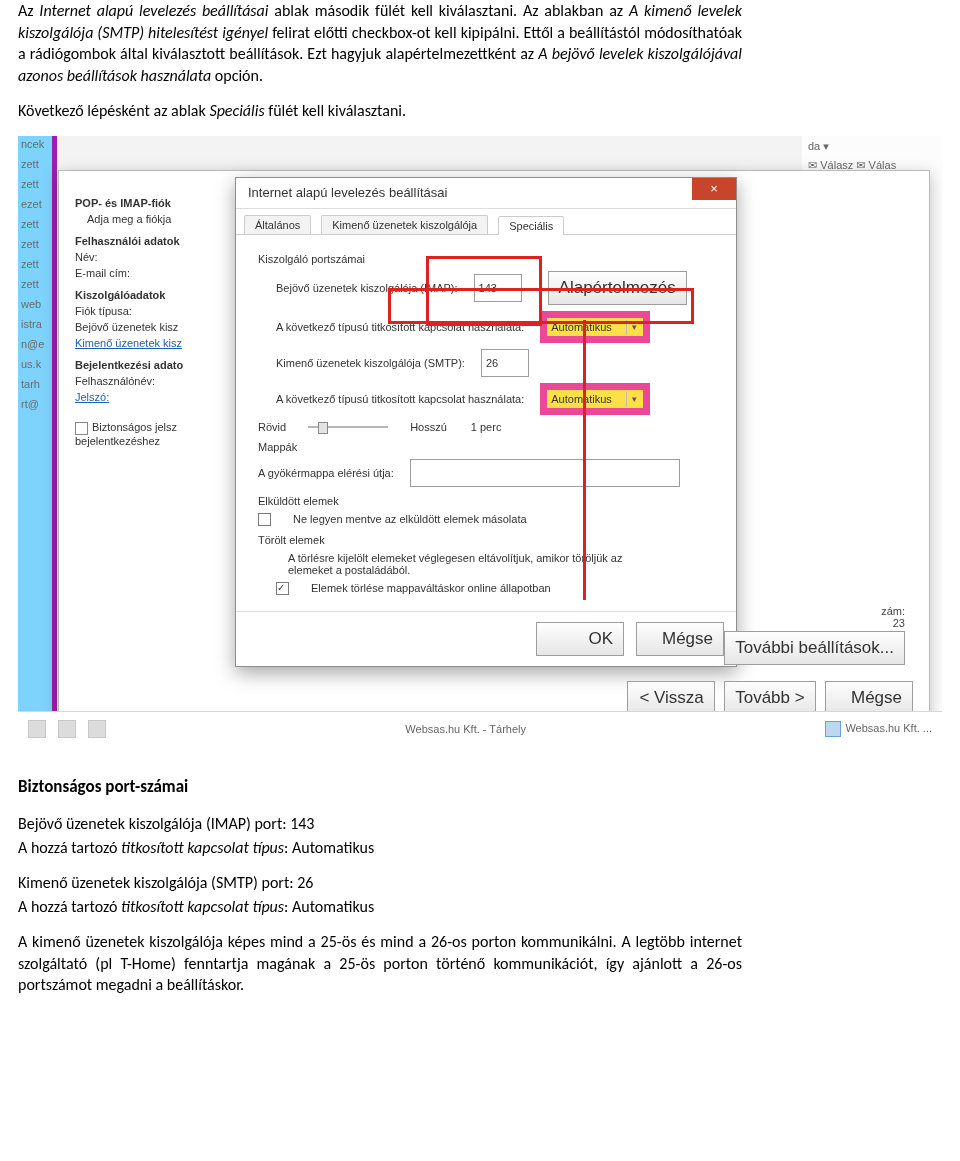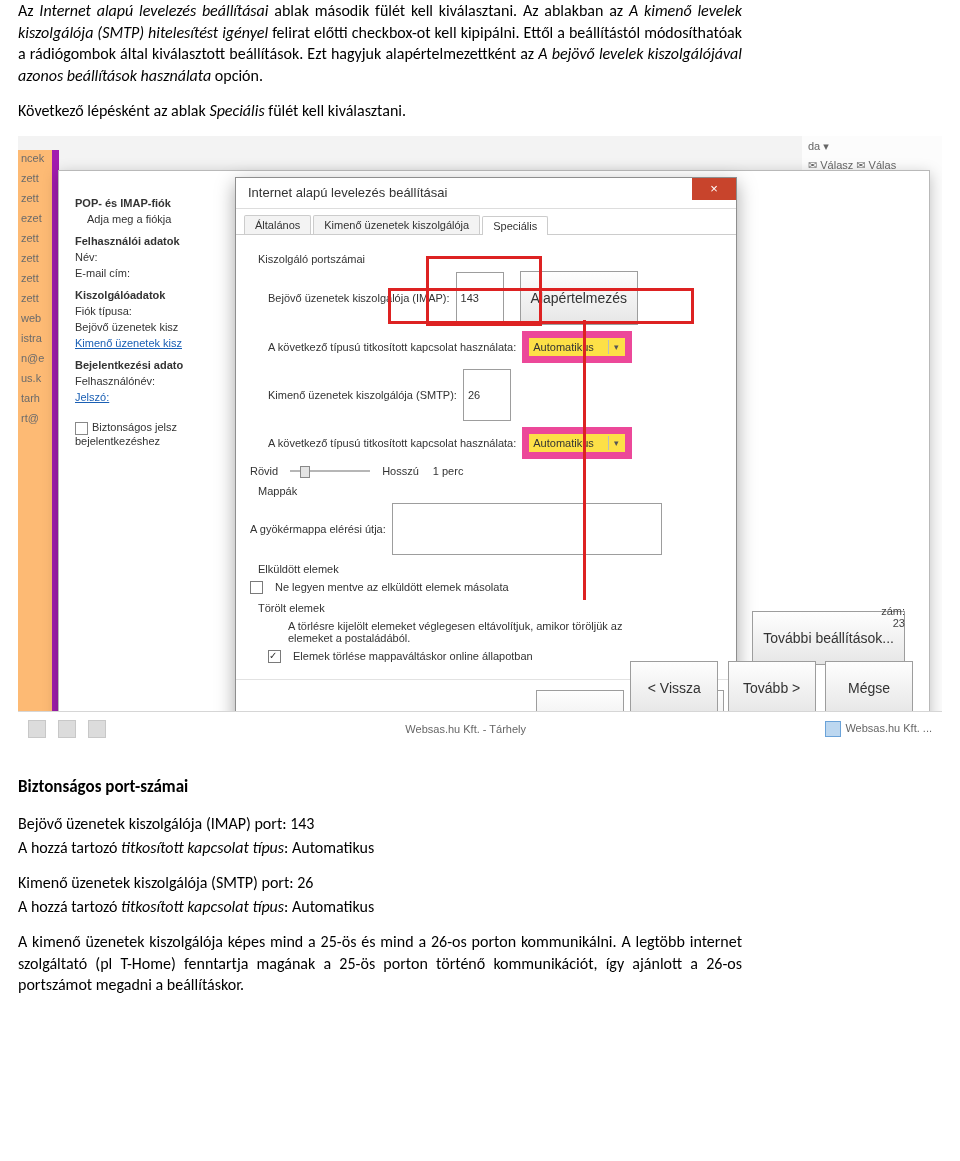--- a/index.html
+++ b/index.html
@@ -3,45 +3,45 @@
 <meta charset="utf-8">
 <style>
   html,body{margin:0;padding:0;background:#fff;font-family:Calibri,Arial,sans-serif;color:#000;}
   .page{width:760px;margin:0;padding:0 18px;box-sizing:border-box;}
   .doc-text{font-size:16px;line-height:1.35;text-align:justify;}
   .doc-text .italic{font-style:italic;}
   .doc-text p{margin:0 0 14px 0;}
   .bold{font-weight:700;}
   .screenshot{width:924px;height:610px;position:relative;margin:10px 0 30px 0;font-family:"Segoe UI",Tahoma,sans-serif;font-size:12px;color:#333;}
   .bg-outlook{position:absolute;inset:0;background:#f3f3f3;overflow:hidden;}
-  .left-col{position:absolute;left:0;top:14px;width:34px;height:100%;border-right:7px solid #a21caf;background:#fdba74;}
+  .left-col{position:absolute;left:0;top:0;width:34px;height:100%;border-right:5px solid #a21caf;background:#7dd3fc;}
   .left-list{position:absolute;left:0;top:0;right:0;padding:2px 3px;font-size:11px;color:#6b6b6b;}
   .left-list div{margin-bottom:8px;white-space:nowrap;}
   .right-col{position:absolute;right:0;top:0;width:140px;height:100%;background:#fcfcfc;padding:4px 6px;font-size:11px;color:#666;box-sizing:border-box;}
   .right-col div{margin-bottom:6px;white-space:nowrap;}
   .gray-dialog{position:absolute;left:40px;top:34px;width:870px;height:560px;background:#fff;border:1px solid #b9b9b9;box-shadow:0 4px 14px rgba(0,0,0,.25);}
   .gray-body{position:absolute;inset:6px;background:#fff;}
   .gd-left{position:absolute;left:10px;top:10px;width:165px;font-size:11px;color:#333;}
   .gd-left .sec{font-weight:700;margin-top:10px;margin-bottom:4px;}
   .gd-left .row{margin:4px 0;}
   .gd-left .link{color:#1a5fb4;text-decoration:underline;}
   .gd-left .chk{display:inline-block;width:11px;height:11px;border:1px solid #888;vertical-align:middle;margin-right:4px;}
   .gd-buttons{position:absolute;right:10px;bottom:10px;}
-  .btn{display:inline-block;min-width:66px;padding:18px 10px;border:1px solid #9d9d9d;background:linear-gradient(#fefefe,#e6e6e6);font-size:14px;text-align:center;margin-left:6px;}
+  .btn{display:inline-block;min-width:66px;padding:6px 10px;border:1px solid #9d9d9d;background:linear-gradient(#fefefe,#e6e6e6);font-size:17px;text-align:right;margin-left:6px;}
   .modal{position:absolute;left:170px;top:0;width:500px;background:#fff;border:1px solid #8e8e8e;box-shadow:0 6px 18px rgba(0,0,0,.35);}
   .modal-title{height:30px;line-height:30px;background:#fff;color:#333;font-size:13px;padding-left:12px;position:relative;border-bottom:1px solid #ddd;}
   .close-x{position:absolute;right:0;top:0;width:44px;height:22px;background:#c8442c;color:#fff;text-align:center;line-height:22px;font-size:13px;}
-  .tabs{display:flex;gap:2px;padding:6px 8px 0 8px;border-bottom:1px solid #ccc;background:#fff;}
+  .tabs{display:flex;gap:10px;padding:6px 8px 0 8px;border-bottom:1px solid #ccc;background:#fff;}
   .tab{padding:3px 10px;font-size:11px;border:1px solid #ccc;border-bottom:none;background:#f3f3f3;border-radius:2px 2px 0 0;}
   .tab.active{background:#fff;position:relative;top:1px;}
   .modal-body{padding:10px 14px;font-size:11px;color:#333;}
   .group-title{font-weight:400;margin:8px 0 4px 0;padding-left:8px;}
   .indent{margin-left:18px;}
-  .line{display:flex;align-items:center;margin:6px 0;gap:6px;white-space:nowrap;}
-  .inp{border:1px solid #9d9d9d;background:#fff;height:18px;line-height:18px;padding:16px 4px;font-size:11px;display:inline-block;}
+  .line{display:flex;align-items:center;margin:6px 8px;gap:16px;white-space:nowrap;}
+  .inp{border:1px solid #9d9d9d;background:#fff;height:18px;line-height:18px;padding:4px 4px;font-size:11px;display:inline-block;}
   .inp.port{width:38px;text-align:left;}
   .inp.wide{width:260px;}
   .sel{border:7px solid #ec4899;background:#fde047;height:18px;line-height:18px;padding:0 2px 0 4px;font-size:11px;display:inline-block;position:relative;min-width:90px;}
   .sel .caret{position:absolute;right:2px;top:2px;width:14px;height:14px;border-left:1px solid #bbb;text-align:center;line-height:14px;font-size:9px;color:#555;}
   .chkbox{width:11px;height:11px;border:1px solid #7a7a7a;display:inline-block;vertical-align:middle;margin-right:6px;background:#fff;}
   .chkbox.checked:after{content:"✓";display:block;font-size:10px;line-height:10px;color:#333;}
   .slider-track{height:2px;background:#b6b6b6;position:relative;flex:0 0 80px;margin:0 6px;}
   .slider-thumb{position:absolute;left:10px;top:-4px;width:8px;height:10px;background:#e4e4e4;border:1px solid #888;}
   .modal-foot{display:flex;justify-content:flex-end;gap:6px;padding:10px 12px;border-top:1px solid #e2e2e2;}
   .red-box{border:3px solid #d22;position:absolute;pointer-events:none;}

